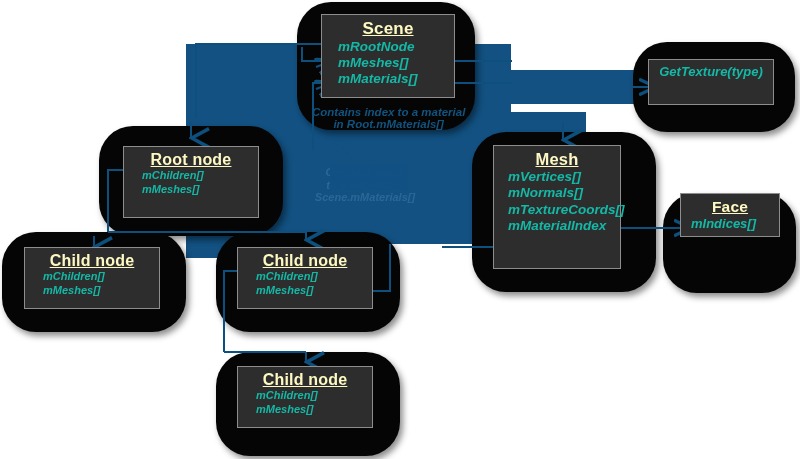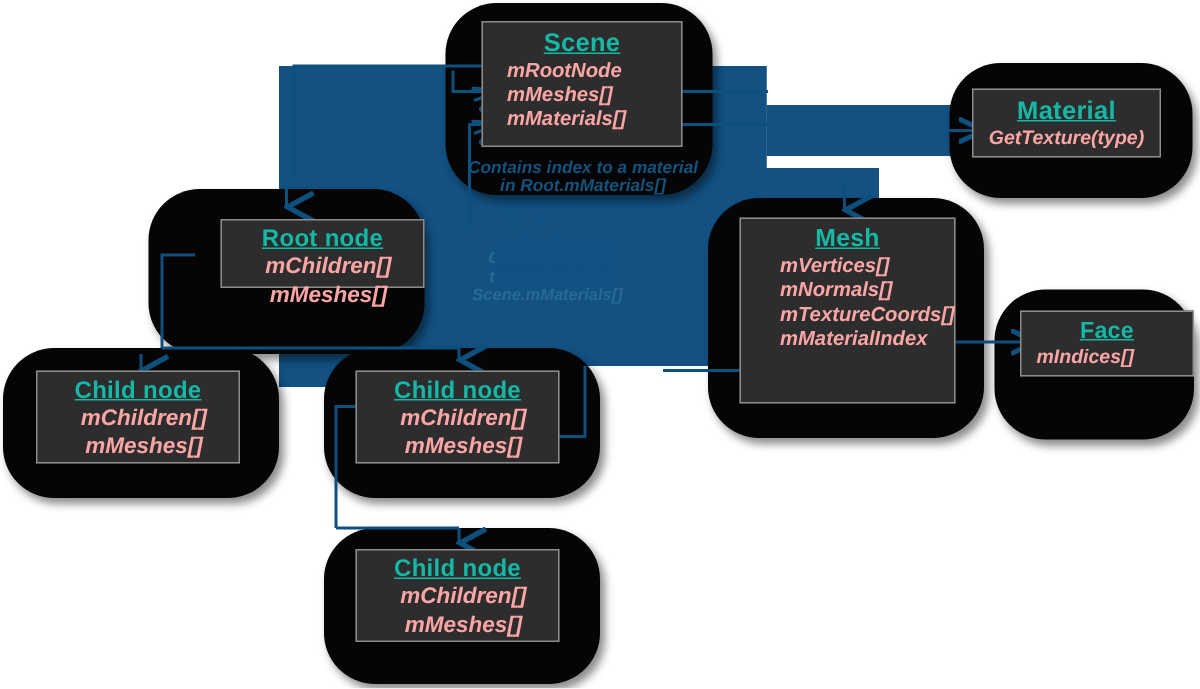--- a/index.html
+++ b/index.html
@@ -30,46 +30,46 @@
     position:absolute;
     z-index:4;
     background:#2d2d2d;
     border:1px solid #8d8d8d;
     box-sizing:border-box;
     padding:4px 10px 6px 10px;
     text-align:left;
   }
   .ktitle{
     display:block;
-    color:#14b8a6;
+    color:#fef9c3;
     font-weight:bold;
     font-style:normal;
     text-align:center;
     text-decoration:underline;
     letter-spacing:.2px;
     line-height:1.15;
     white-space:nowrap;
   }
   .kfield{
     display:block;
-    color:#fca5a5;
+    color:#14b8a6;
     font-style:italic;
     font-weight:bold;
     white-space:nowrap;
     line-height:1.22;
   }
   
   .s-scene .ktitle{font-size:17px;}
   .s-scene .kfield{font-size:13.5px;padding-left:6px;}
   .s-mat .ktitle{font-size:17px;}
   .s-mat .kfield{font-size:13px;text-align:center;}
   .s-node .ktitle{font-size:16px;}
-  .s-node .kfield{font-size:15px;padding-left:8px;text-align:center;}
+  .s-node .kfield{font-size:11px;padding-left:8px;}
   .s-mesh .ktitle{font-size:16.5px;}
-  .s-mesh .kfield{font-size:13.5px;padding-left:4px;margin-left:12px;}
+  .s-mesh .kfield{font-size:13.5px;padding-left:4px;}
   .s-face .ktitle{font-size:15.5px;}
   .s-face .kfield{font-size:13px;}
   
   .note{
     position:absolute;
     z-index:5;
     color:#12537f;
     font-style:italic;
     font-weight:bold;
     font-size:11.5px;
@@ -152,39 +152,38 @@
   <div class="card" style="left:216px; top:352px; width:184px; height:104px;"></div>
 
   <div class="klass s-scene" style="left:321px; top:14px; width:134px; height:84px;">
     <span class="ktitle">Scene</span>
     <span class="kfield">mRootNode</span>
     <span class="kfield">mMeshes[]</span>
     <span class="kfield">mMaterials[]</span>
   </div>
 
   <div class="klass s-mat" style="left:648px; top:59px; width:126px; height:46px;">
-    <span class="ktitle">Material</span>
     <span class="kfield">GetTexture(type)</span>
   </div>
 
-  <div class="klass s-node" style="left:123px; top:146px; width:136px; height:46px;margin-left:24px;">
+  <div class="klass s-node" style="left:123px; top:146px; width:136px; height:72px;">
     <span class="ktitle">Root node</span>
     <span class="kfield">mChildren[]</span>
     <span class="kfield">mMeshes[]</span>
   </div>
 
-  <div class="klass s-mesh" style="left:493px; top:145px; width:144px; height:124px;">
+  <div class="klass s-mesh" style="left:493px; top:145px; width:128px; height:124px;">
     <span class="ktitle">Mesh</span>
     <span class="kfield">mVertices[]</span>
     <span class="kfield">mNormals[]</span>
     <span class="kfield">mTextureCoords[]</span>
     <span class="kfield">mMaterialIndex</span>
   </div>
 
-  <div class="klass s-face" style="left:680px; top:207px; width:116px; height:44px;">
+  <div class="klass s-face" style="left:680px; top:193px; width:100px; height:44px;">
     <span class="ktitle">Face</span>
     <span class="kfield">mIndices[]</span>
   </div>
 
   <div class="klass s-node" style="left:24px; top:247px; width:136px; height:62px;">
     <span class="ktitle">Child node</span>
     <span class="kfield">mChildren[]</span>
     <span class="kfield">mMeshes[]</span>
   </div>
 

